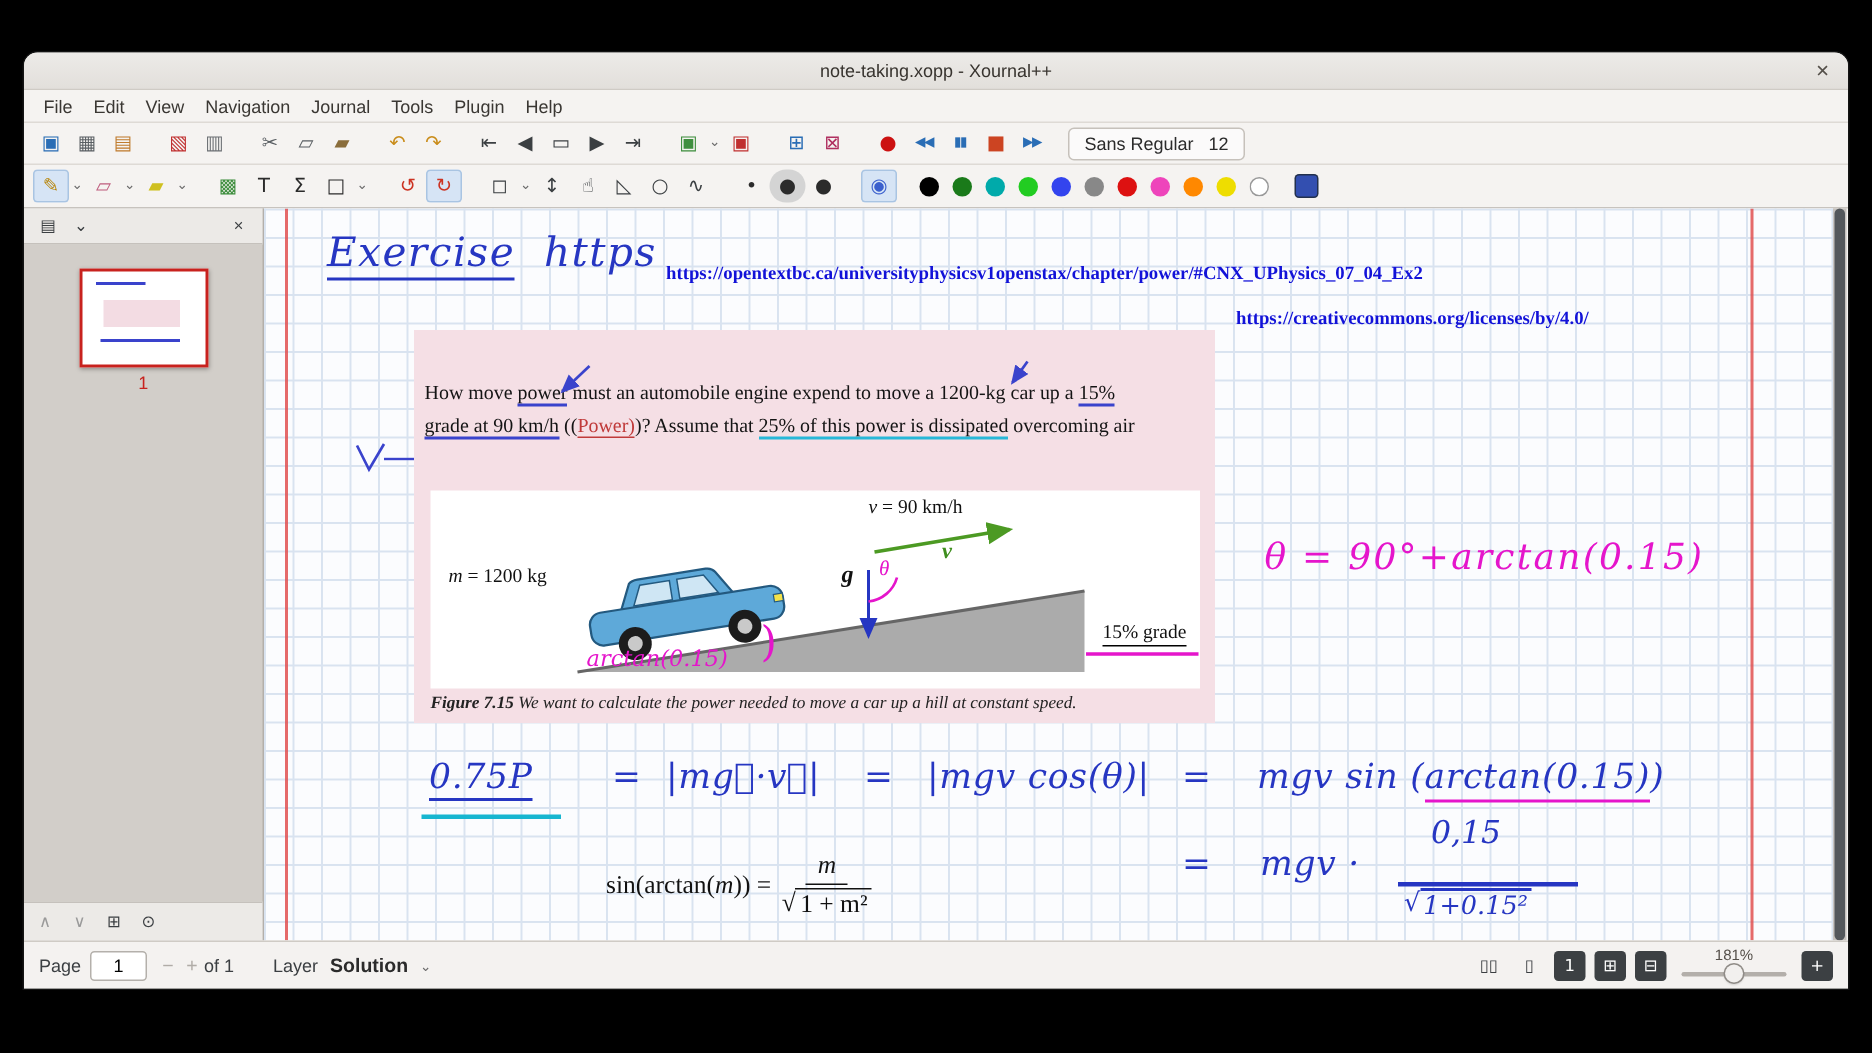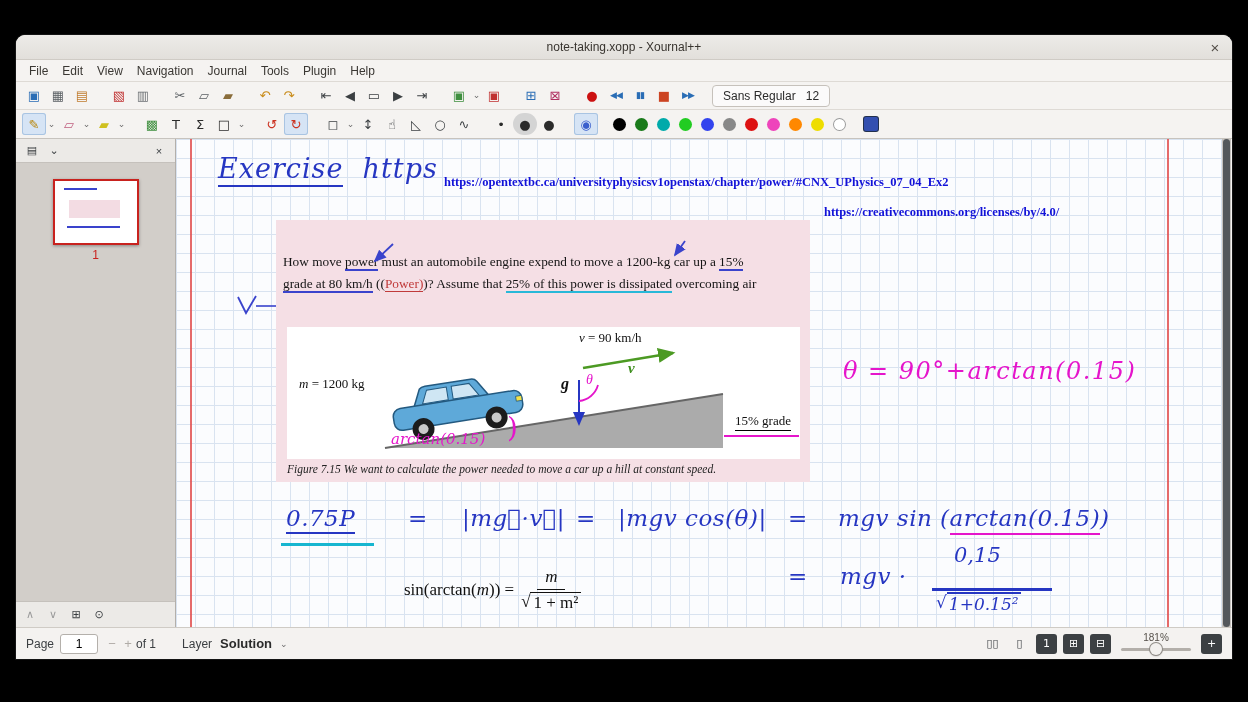--- a/index.html
+++ b/index.html
@@ -64,21 +64,21 @@
 .u-blue{border-bottom:2px solid #3a43cc}
 .u-cyan{border-bottom:2px solid #28b8d8}
 .link-red{color:#c03a3a;border-bottom:1.5px solid #c03a3a}
 .figure{position:absolute;left:11px;top:107px;width:513px;height:132px;background:#fff}
 .fig-label{position:absolute;font-family:"Liberation Serif",serif;font-size:13px;color:#111;white-space:nowrap}
 .fig-label i{font-style:italic}
 .grade-label{border-bottom:1.5px solid #000;padding-bottom:1px}
 .mag{color:#e515cb}
 .green{color:#3f8f1f}
 .caption{position:absolute;left:11px;top:243px;font-family:"Liberation Serif",serif;font-style:italic;font-size:11.5px;color:#222;white-space:nowrap}
-.caption .cb{font-weight:normal}
+.caption .cb{font-weight:bold}
 .eq{font-family:"DejaVu Serif",serif;font-style:italic;font-size:23px;color:#2636c2;letter-spacing:.5px;white-space:nowrap}
 .eq .u-mag{border-bottom:2.5px solid #e515cb;padding-bottom:2px}
 .eq .ub{border-bottom:2px solid #2636c2;padding-bottom:1px}
 .cyanline{position:absolute;height:2.5px;background:#17b6d0}
 .mageq{font-family:"DejaVu Serif",serif;font-style:italic;font-size:24px;color:#e515cb;letter-spacing:1.5px;white-space:nowrap}
 .latex{display:flex;align-items:center;gap:7px;font-family:"Liberation Serif",serif;font-size:17px;color:#111}
 .latex .var{font-style:italic}
 .frac{display:flex;flex-direction:column;align-items:center}
 .frac .num{padding:0 8px 2px;border-bottom:1.3px solid #111;font-style:italic}
 .frac .den{padding-top:2px;display:flex;align-items:flex-start}
@@ -362,21 +362,21 @@
         </div>
         <div class="abs url" style="left:268px;top:36px">https://opentextbc.ca/universityphysicsv1openstax/chapter/power/#CNX_UPhysics_07_04_Ex2</div>
         <div class="abs url" style="left:648px;top:66px">https://creativecommons.org/licenses/by/4.0/</div>
 
         <div class="abs hw note" style="left:208px;top:86px">P</div>
         <div class="abs hw note" style="left:503px;top:84px">m</div>
 
         <div class="abs pinkbox">
           <div class="pb-text">
             <div><span>How move </span><span class="u-blue">power</span><span> must an automobile engine expend to move a 1200-kg car up a </span><span class="u-blue">15%</span></div>
-            <div><span class="u-blue">grade at 80 km/h</span><span> ((</span><span class="link-red">Power)</span><span>)? Assume that </span><span class="u-cyan">25% of this power is dissipated</span><span> overcoming air</span></div>
+            <div><span class="u-blue">grade at 90 km/h</span><span> ((</span><span class="link-red">Power)</span><span>)? Assume that </span><span class="u-cyan">25% of this power is dissipated</span><span> overcoming air</span></div>
           </div>
 
           <div class="figure">
             <svg class="ink" width="513" height="132" viewBox="0 0 513 132">
               <defs>
                 <marker id="ah-green" markerWidth="8" markerHeight="8" refX="6" refY="3" orient="auto">
                     <path d="M0,0 L7,3 L0,6 Z" fill="#4c9a23"></path>
                   </marker>
                 <marker id="ah-blue" markerWidth="8" markerHeight="8" refX="6" refY="3" orient="auto">
                     <path d="M0,0 L7,3 L0,6 Z" fill="#2636c2"></path>
@@ -413,21 +413,21 @@
           <div class="caption">
             <span class="cb">Figure 7.15</span><span> We want to calculate the power needed to move a car up a hill at constant speed.</span>
           </div>
         </div>
 
         <div class="abs mageq" style="left:667px;top:218px">θ = 90°+arctan(0.15)</div>
 
         <div class="abs eq" style="left:110px;top:366px"><span class="ub">0.75P</span></div>
         <div class="cyanline" style="left:105px;top:404px;width:93px"></div>
         <div class="abs eq" style="left:232px;top:366px">=</div>
-        <div class="abs eq" style="left:286px;top:366px">|mg⃗·v⃗|</div>
+        <div class="abs eq" style="left:268px;top:366px">|mg⃗·v⃗|</div>
         <div class="abs eq" style="left:400px;top:366px">=</div>
         <div class="abs eq" style="left:442px;top:366px">|mgv cos(θ)|</div>
         <div class="abs eq" style="left:612px;top:366px">=</div>
         <div class="abs eq" style="left:662px;top:366px"><span>mgv sin (</span><span class="u-mag">arctan(0.15)</span><span>)</span></div>
 
         <div class="abs latex" style="left:228px;top:428px">
           <span><span>sin(arctan(</span><span class="var">m</span><span>)) =</span></span>
           <span class="frac">
             <span class="num">m</span>
             <span class="den">

